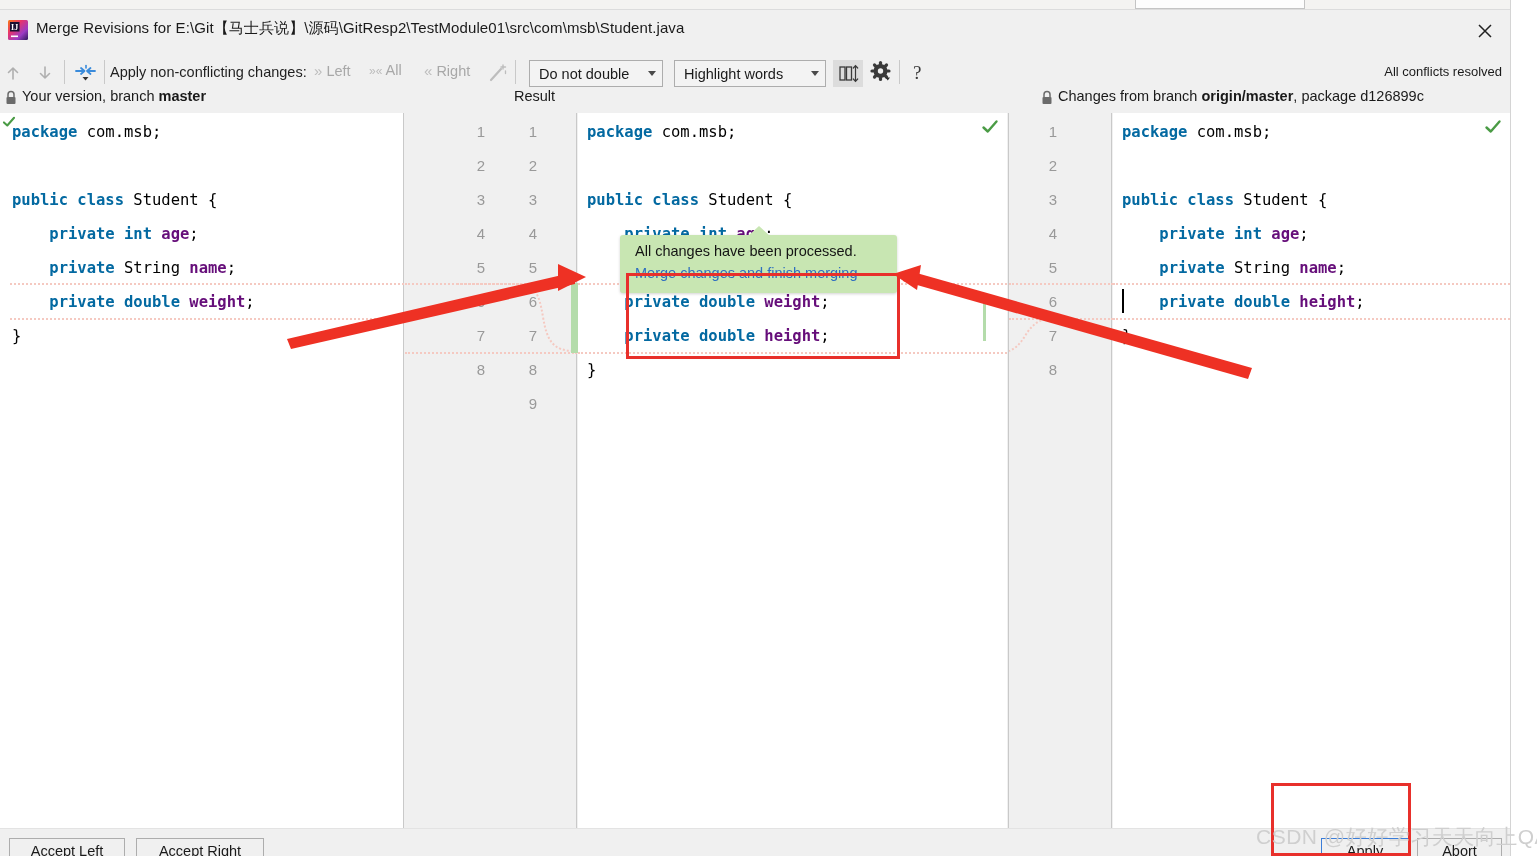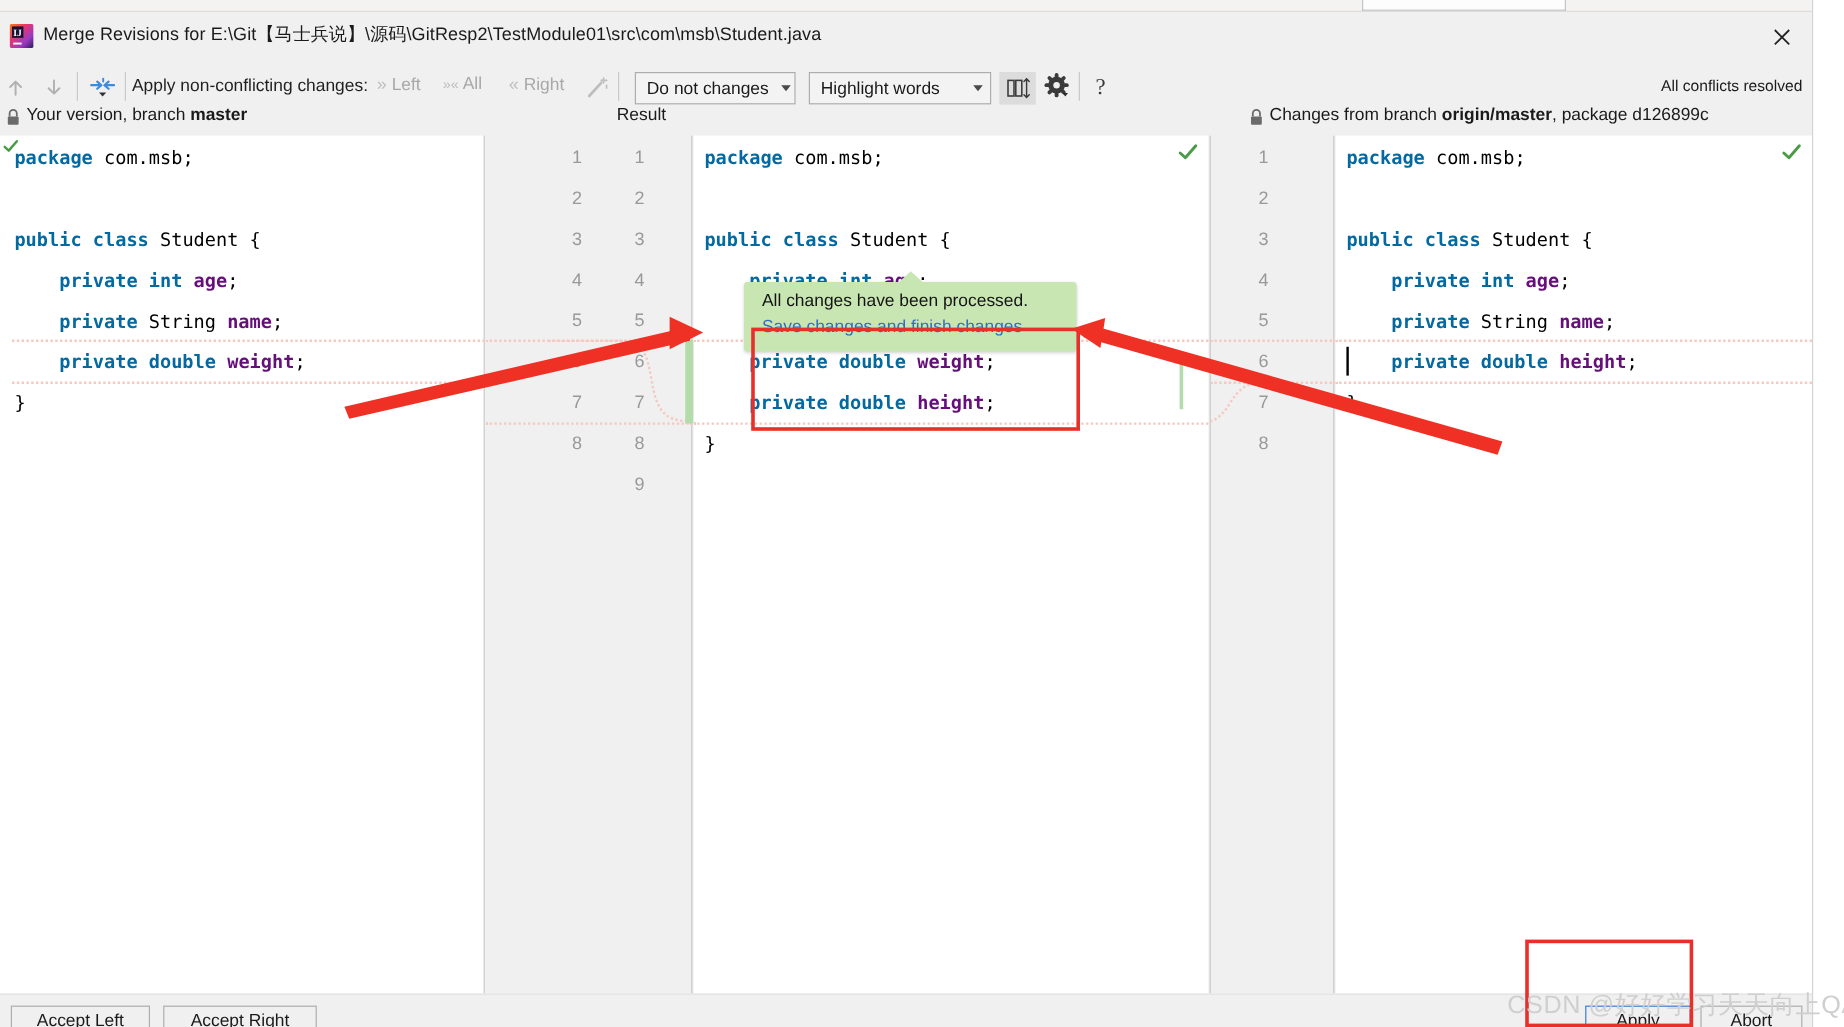--- a/index.html
+++ b/index.html
@@ -289,21 +289,21 @@
         <svg width="22" height="22" viewBox="0 0 22 22">
           <path d="M4 18 L14 7" stroke="#bdbdbd" stroke-width="2.2" stroke-linecap="round"></path>
           <path d="M16 3 L16 7 M14 5 L18.5 5" stroke="#bdbdbd" stroke-width="1.4" stroke-linecap="round"></path>
           <path d="M18.5 9 L18.5 11.5" stroke="#bdbdbd" stroke-width="1.3" stroke-linecap="round"></path>
         </svg>
       </span>
 
       <span class="tb-sep" style="left:515px;"></span>
 
       <div class="combo" style="left:529px;width:134px;">
-        <span class="cval">Do not changes</span>
+        <span class="cval">Do not double</span>
         <span class="carrow"></span>
       </div>
 
       <div class="combo" style="left:674px;width:152px;">
         <span class="cval">Highlight words</span>
         <span class="carrow"></span>
       </div>
 
       <div class="icon-toggle" style="left:833px;">
         <svg width="28" height="25" viewBox="0 0 28 25">
@@ -442,21 +442,21 @@
 
       <span class="chkmark" style="left:2px;top:2px;">
         <svg width="14" height="14" viewBox="0 0 18 18">
           <path d="M2.5 9.5 L6.8 13.5 L15.5 3.5" stroke="#4a9b45" stroke-width="2.6" fill="none" stroke-linecap="round" stroke-linejoin="round"></path>
         </svg>
       </span>
 
       <div class="tooltip">
         <span class="tip-arrow"></span>
         <div class="tip-l1">All changes have been processed.</div>
-        <div class="tip-l2">Save changes and finish changes</div>
+        <div class="tip-l2">Merge changes and finish merging</div>
       </div>
 
     </div>
 
     <div class="bottombar">
       <div class="btn" style="left:9px;width:116px;">Accept Left</div>
       <div class="btn" style="left:136px;width:128px;">Accept Right</div>
       <div class="btn primary" style="left:1321px;width:88px;">Apply</div>
       <div class="btn" style="left:1417px;width:85px;">Abort</div>
     </div>

